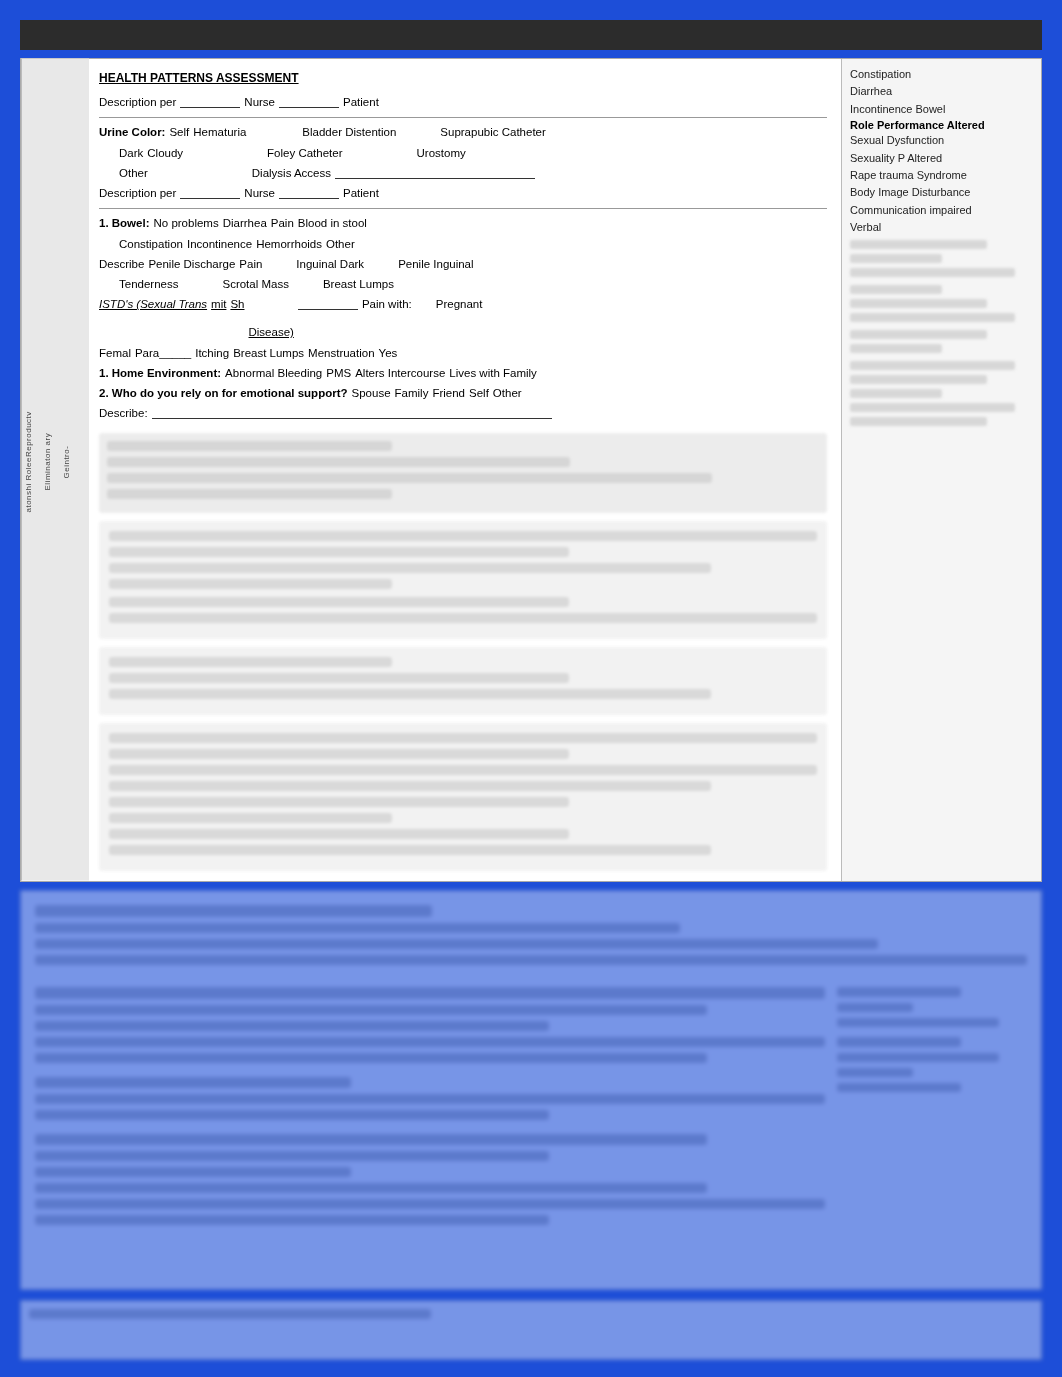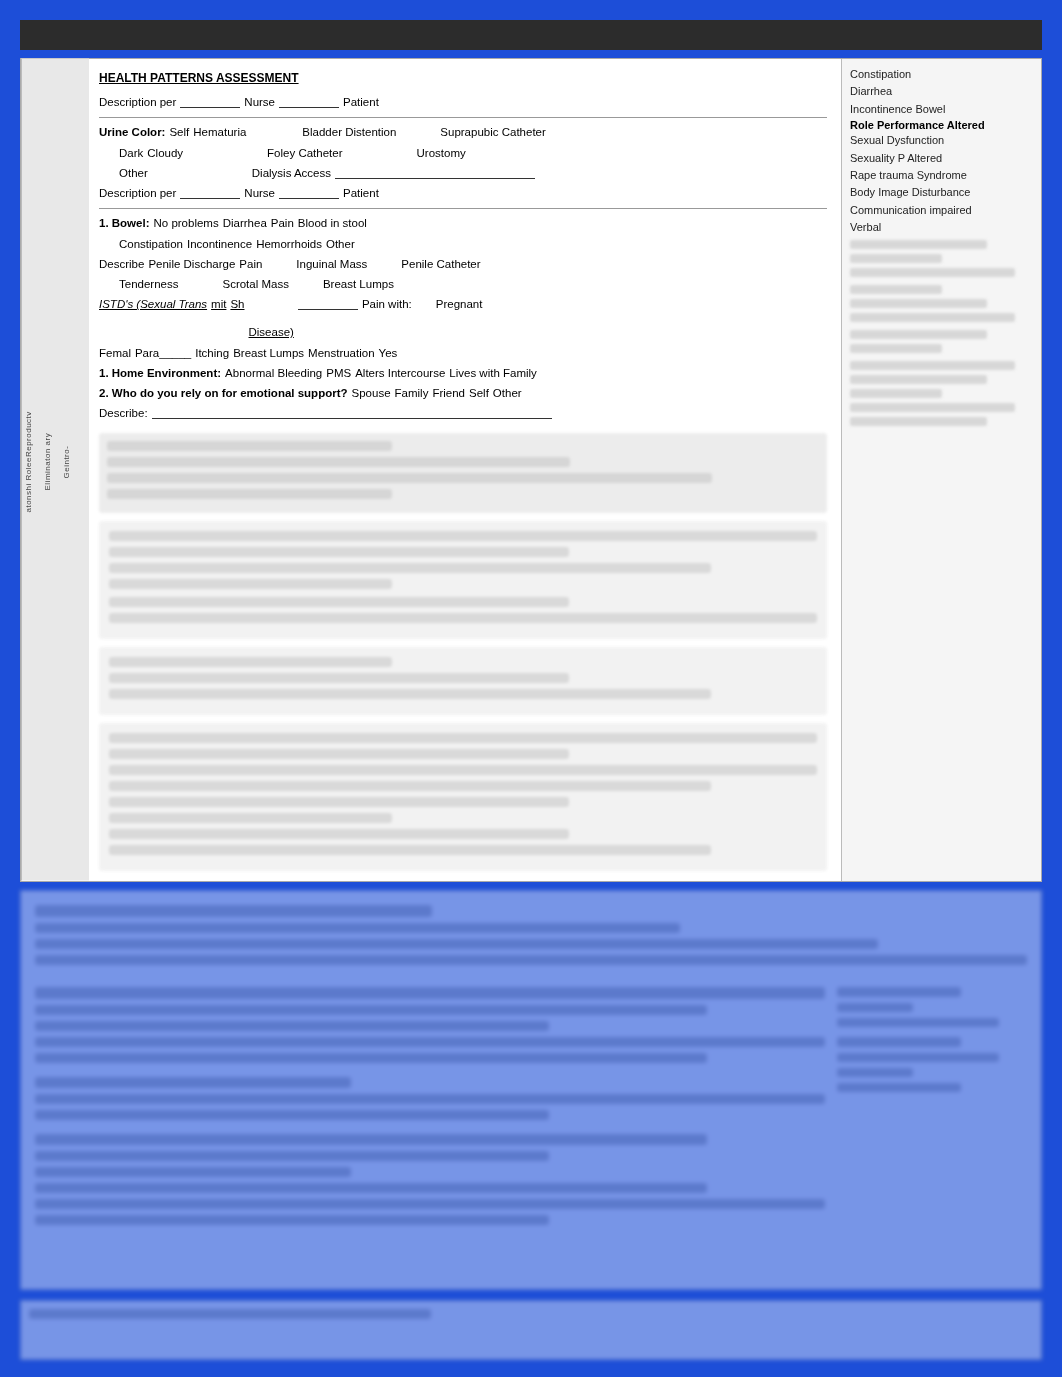--- a/index.html
+++ b/index.html
@@ -270,22 +270,22 @@
         <span>Constipation</span>
         <span>Incontinence</span>
         <span>Hemorrhoids</span>
         <span>Other</span>
       </div>
 
       <div class="form-row">
         <span>Describe</span>
         <span>Penile Discharge</span>
         <span>Pain</span>
-        <span style="margin-left:30px;">Inguinal Mass</span>
-        <span style="margin-left:30px;">Penile Catheter</span>
+        <span style="margin-left:30px;">Inguinal Dark</span>
+        <span style="margin-left:30px;">Penile Inguinal</span>
       </div>
       <div class="form-row indent">
         <span>Tenderness</span>
         <span style="margin-left:40px;">Scrotal Mass</span>
         <span style="margin-left:30px;">Breast Lumps</span>
       </div>
 
       <div class="form-row">
         <span style="text-decoration:underline; font-style:italic;text-align:center;">ISTD's (Sexual Trans</span>
         <span style="text-decoration:underline;">mit</span>

